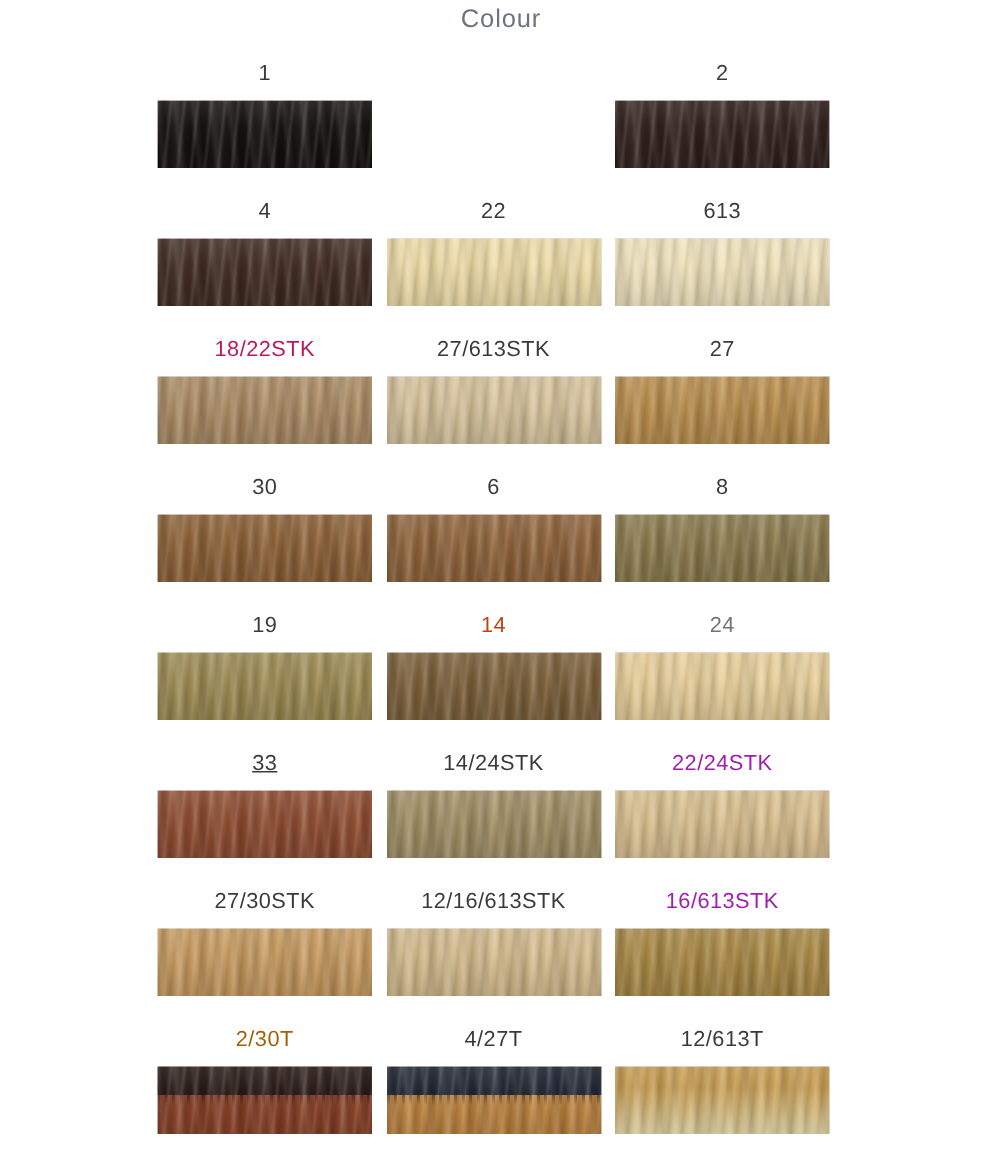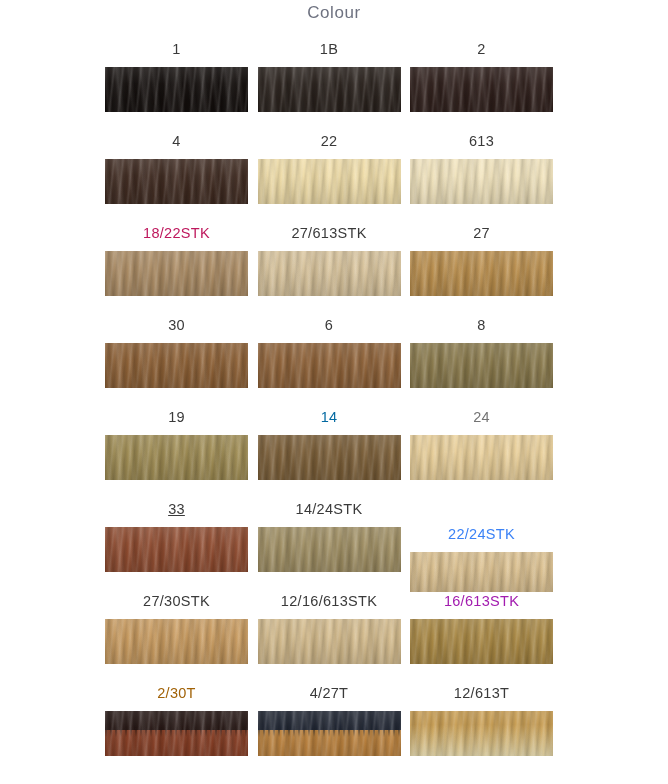--- a/index.html
+++ b/index.html
@@ -146,29 +146,20 @@
         <div class="swatch-cell">
           <div class="swatch-label" style="color: rgb(58, 58, 58);">1</div>
           <div class="swatch-chip">
             <div class="base" style="background: rgb(20, 15, 13);"></div>
             <div class="strands"></div>
             <div class="wave"></div>
             <div class="sheen"></div>
           </div>
         </div>
         <div class="swatch-cell">
-          <div class="swatch-label" style="color: rgb(58, 58, 58);">1B</div>
-          <div class="swatch-chip">
-            <div class="base" style="background: rgb(42, 34, 29);"></div>
-            <div class="strands"></div>
-            <div class="wave"></div>
-            <div class="sheen"></div>
-          </div>
-        </div>
-        <div class="swatch-cell">
           <div class="swatch-label" style="color: rgb(58, 58, 58);">2</div>
           <div class="swatch-chip">
             <div class="base" style="background: rgb(47, 31, 27);"></div>
             <div class="strands"></div>
             <div class="wave"></div>
             <div class="sheen"></div>
           </div>
         </div>
       </div>
       <div class="swatch-row">
@@ -262,21 +253,21 @@
         <div class="swatch-cell">
           <div class="swatch-label" style="color: rgb(58, 58, 58);">19</div>
           <div class="swatch-chip">
             <div class="base" style="background: rgb(158, 139, 82);"></div>
             <div class="strands"></div>
             <div class="wave"></div>
             <div class="sheen"></div>
           </div>
         </div>
         <div class="swatch-cell">
-          <div class="swatch-label" style="color: #0369a1;">14</div>
+          <div class="swatch-label" style="color: #c2410c;">14</div>
           <div class="swatch-chip">
             <div class="base" style="background: rgb(124, 95, 56);"></div>
             <div class="strands"></div>
             <div class="wave"></div>
             <div class="sheen"></div>
           </div>
         </div>
         <div class="swatch-cell">
           <div class="swatch-label" style="color: #737373;">24</div>
           <div class="swatch-chip">
@@ -300,21 +291,21 @@
         <div class="swatch-cell">
           <div class="swatch-label" style="color: rgb(58, 58, 58);">14/24STK</div>
           <div class="swatch-chip">
             <div class="base" style="background: rgb(160, 143, 99);"></div>
             <div class="strands"></div>
             <div class="wave"></div>
             <div class="sheen"></div>
           </div>
         </div>
         <div class="swatch-cell">
-          <div class="swatch-label" style="color: #3b82f6; margin-top: 25px;">22/24STK</div>
+          <div class="swatch-label" style="color: #a21caf;">22/24STK</div>
           <div class="swatch-chip">
             <div class="base" style="background: rgb(220, 193, 144);"></div>
             <div class="strands"></div>
             <div class="wave"></div>
             <div class="sheen"></div>
           </div>
         </div>
       </div>
       <div class="swatch-row">
         <div class="swatch-cell">

